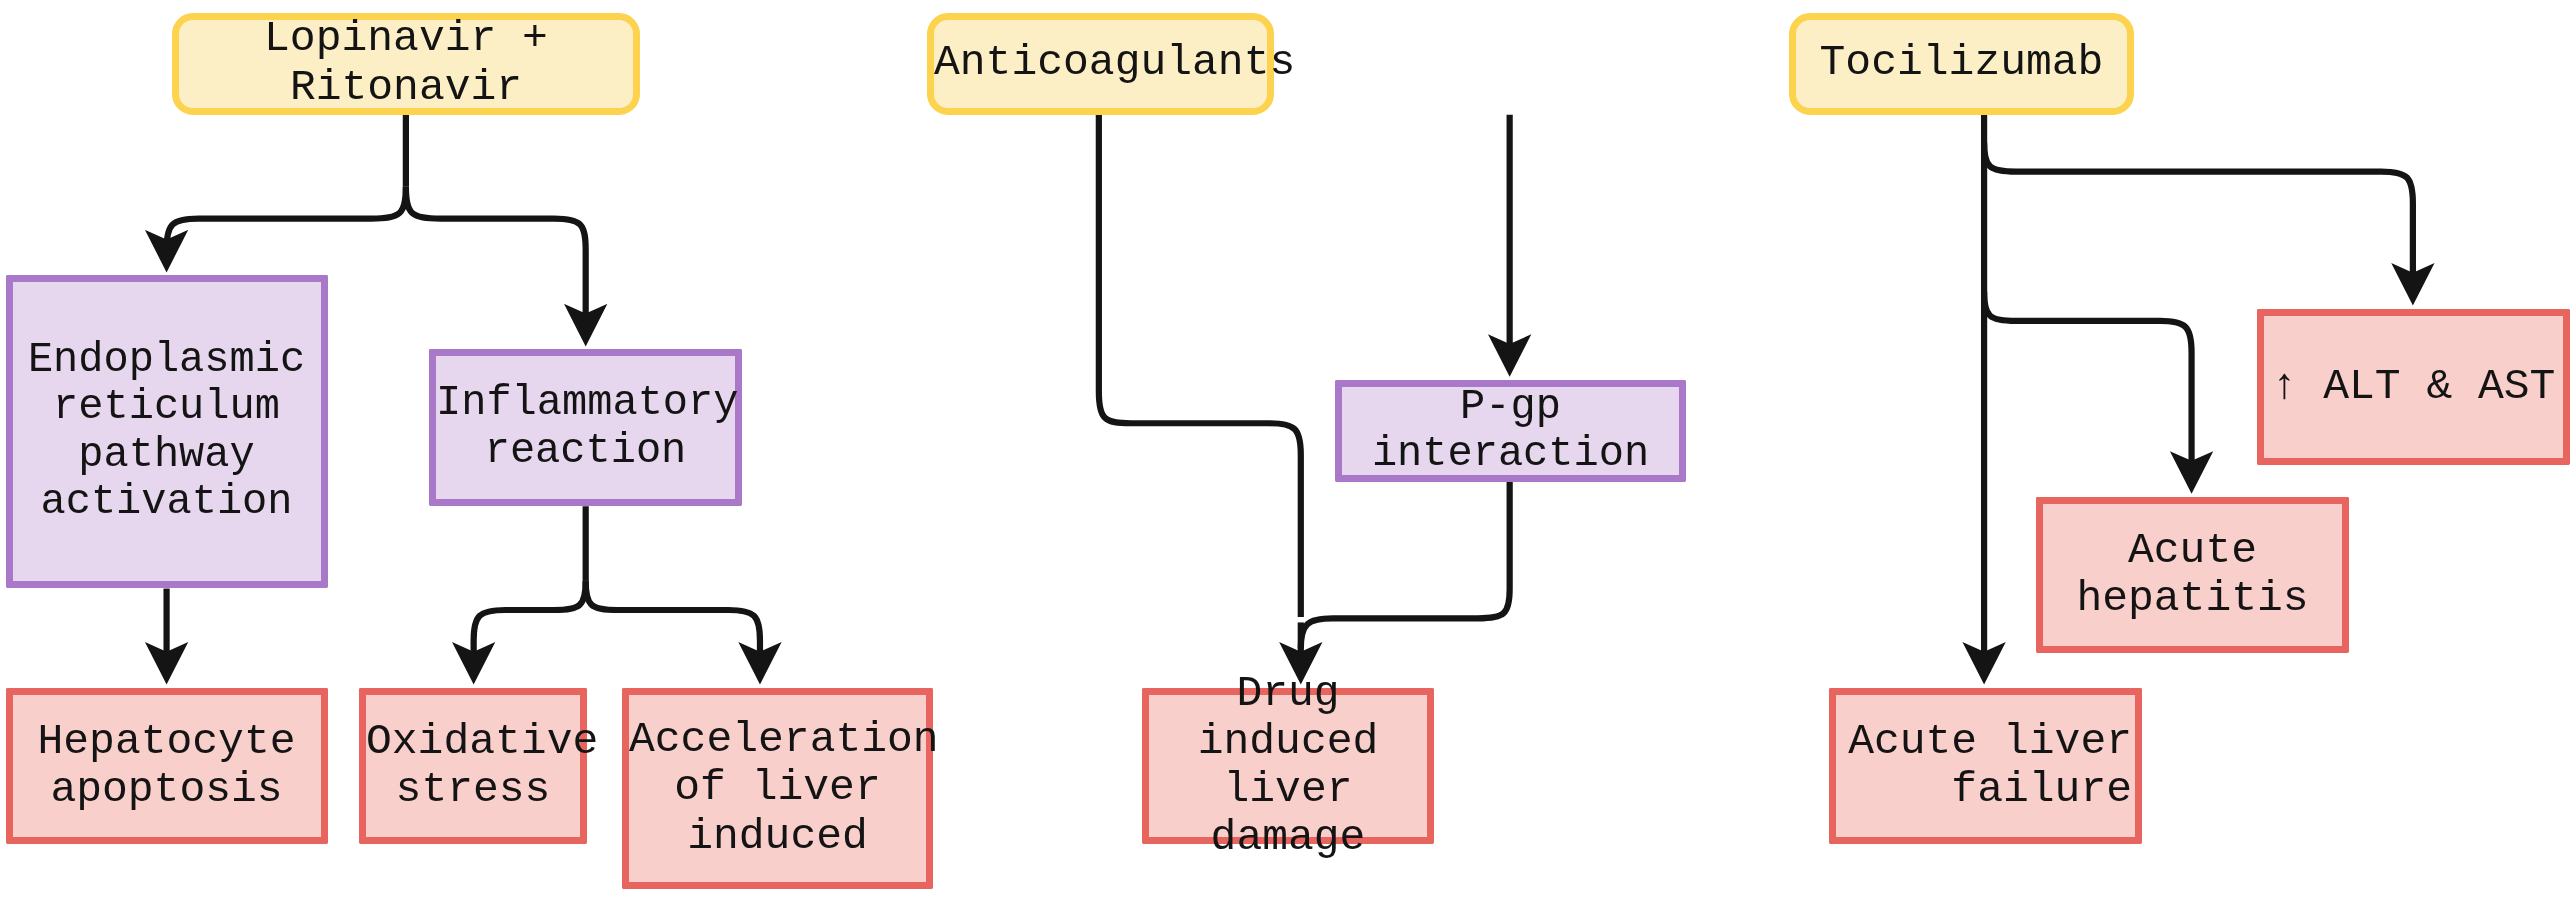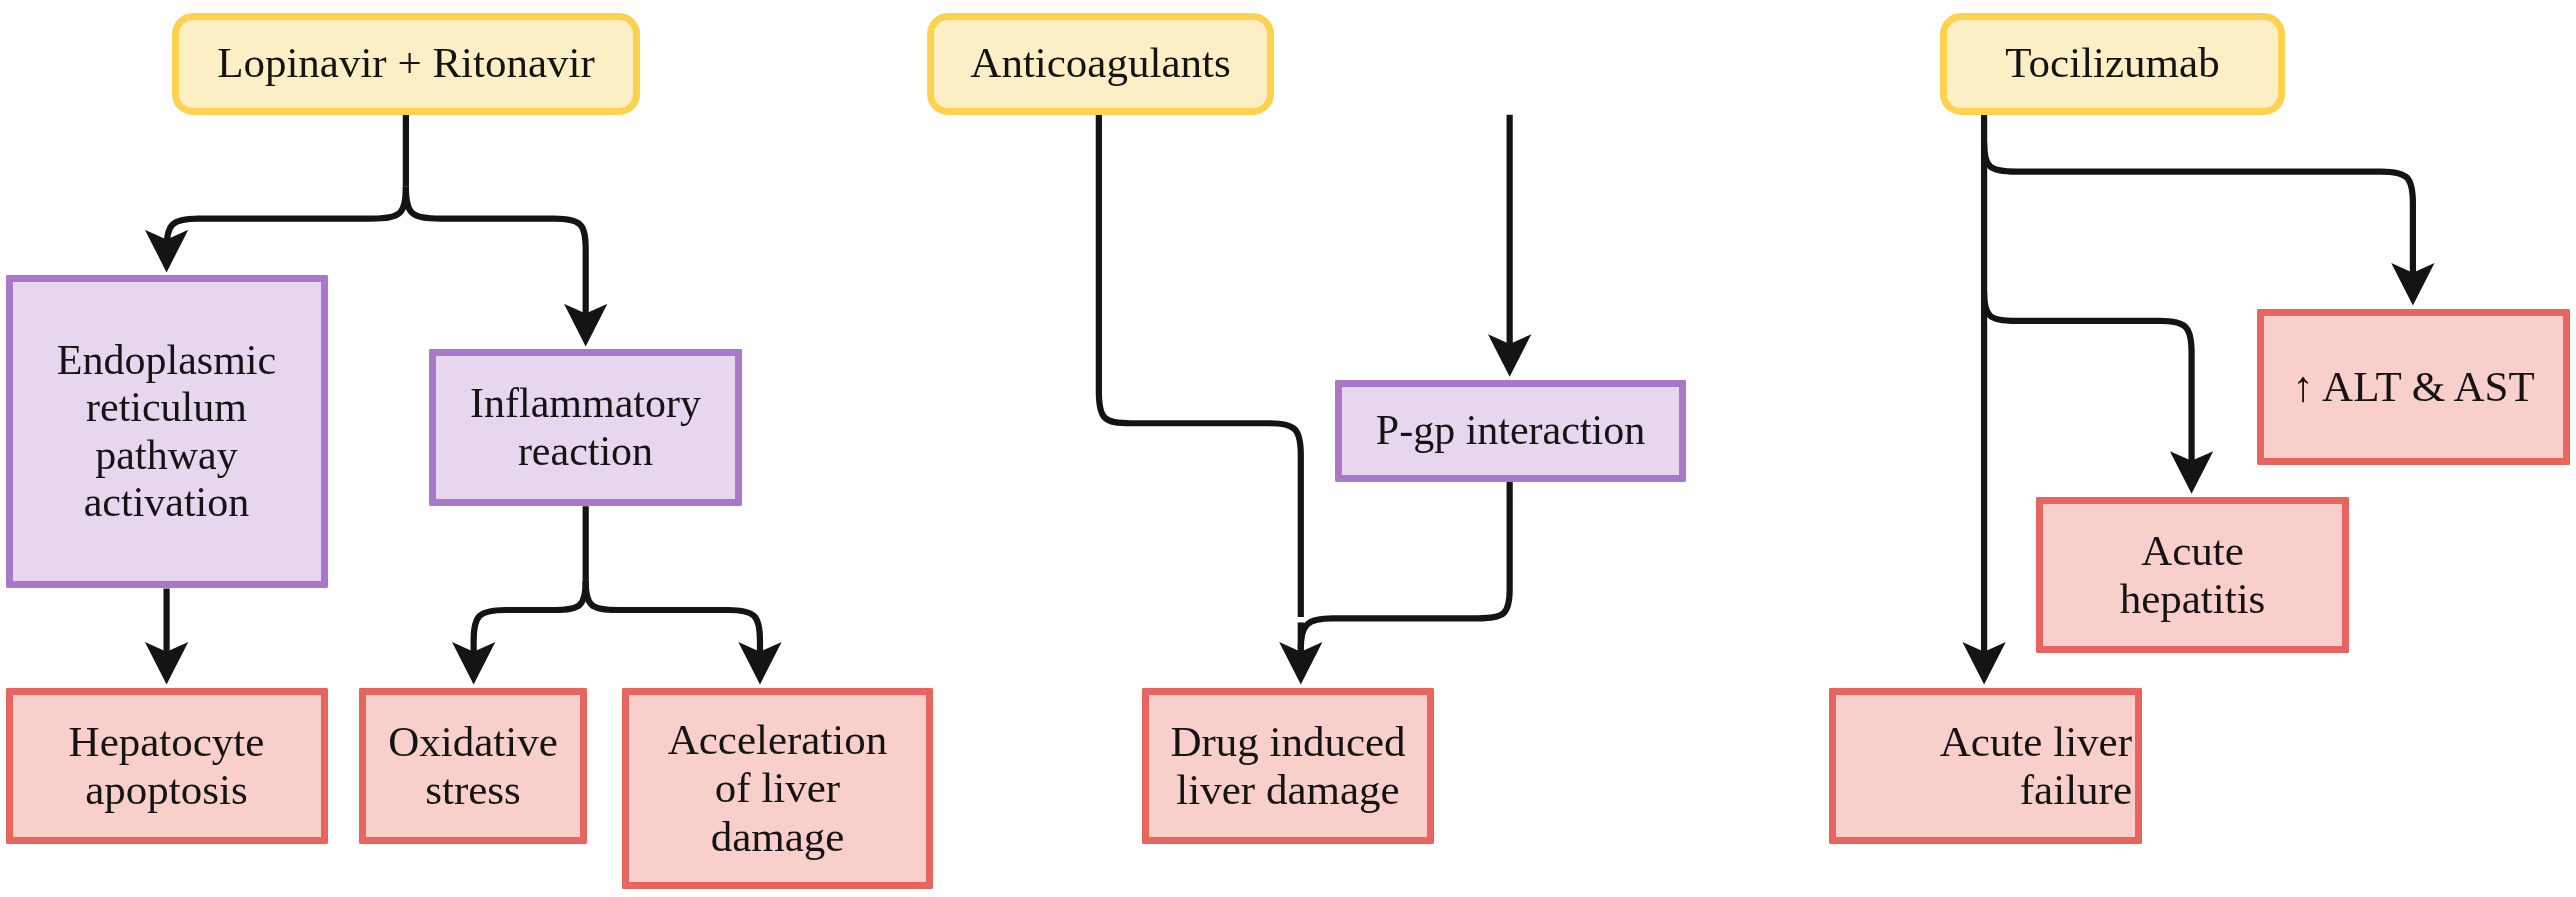--- a/index.html
+++ b/index.html
@@ -33,20 +33,21 @@
     text-align: center;
     color: #141414;
     line-height: 1.12;
     z-index: 5;
   }
   .node .label {
     display: block;
     width: 100%;
     padding: 0 3px;
     white-space: pre-line;
+    font-family: Liberation Mono, monospace;
   }
   
   .node.drug {
     background: #FCEFC6;
     border: 7.6px solid #FCD24F;
     border-radius: 21px;
     font-size: 43px;
   }
   
   .node.mech {
@@ -109,21 +110,21 @@
 
   <div class="node drug" style="left:172px; top:12.5px; width:468px; height:102px;">
     <span class="label">Lopinavir + Ritonavir</span>
   </div>
 
   <div class="node drug" style="left:927px; top:12.5px; width:347px; height:102px;">
     <span class="label">Anticoagulants</span>
   </div>
 
 
-  <div class="node drug" style="left:1940px; top:12.5px; width:345px; height:102px;">
+  <div class="node drug" style="left:1789px; top:12.5px; width:345px; height:102px;">
     <span class="label">Tocilizumab</span>
   </div>
 
   <div class="node mech" style="left:5.5px; top:275px; width:322px; height:313px;">
     <span class="label">Endoplasmic
 reticulum
 pathway
 activation</span>
   </div>
 
@@ -142,21 +143,21 @@
   </div>
 
   <div class="node outcome" style="left:359px; top:688px; width:228px; height:156px;">
     <span class="label">Oxidative
 stress</span>
   </div>
 
   <div class="node outcome" style="left:622px; top:688px; width:311px; height:201px;">
     <span class="label">Acceleration
 of liver
-damage</span>
+induced</span>
   </div>
 
   <div class="node outcome" style="left:1142px; top:688px; width:292px; height:156px;">
     <span class="label">Drug induced
 liver damage</span>
   </div>
 
   <div class="node outcome" style="left:2257px; top:309px; width:313px; height:156px;">
     <span class="label">↑ ALT &amp; AST</span>
   </div>

